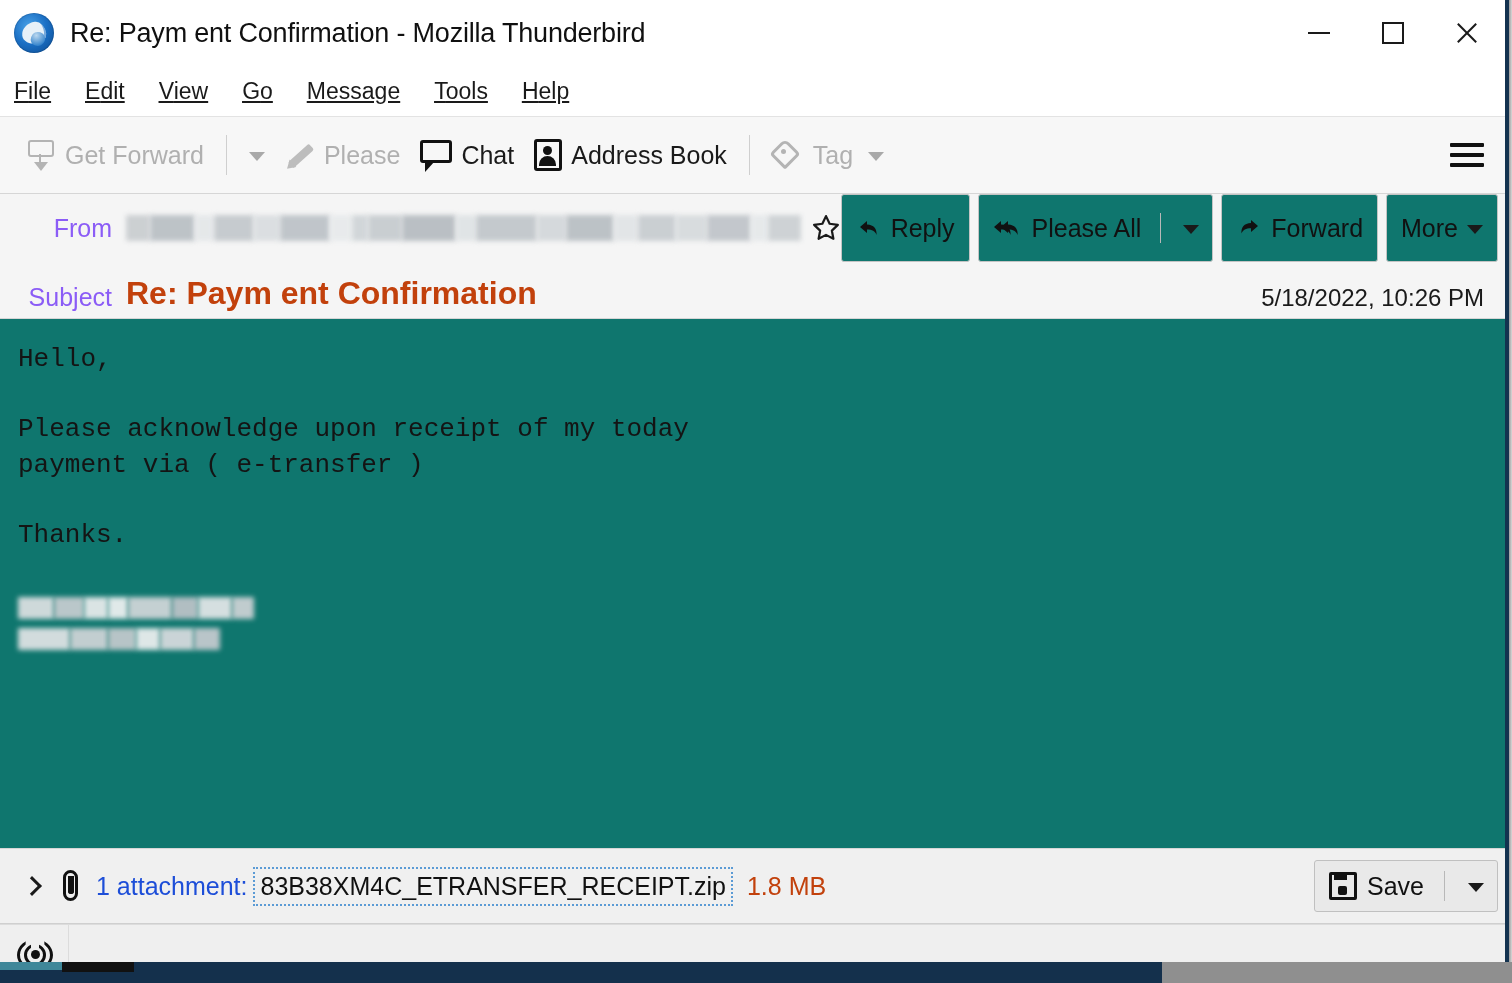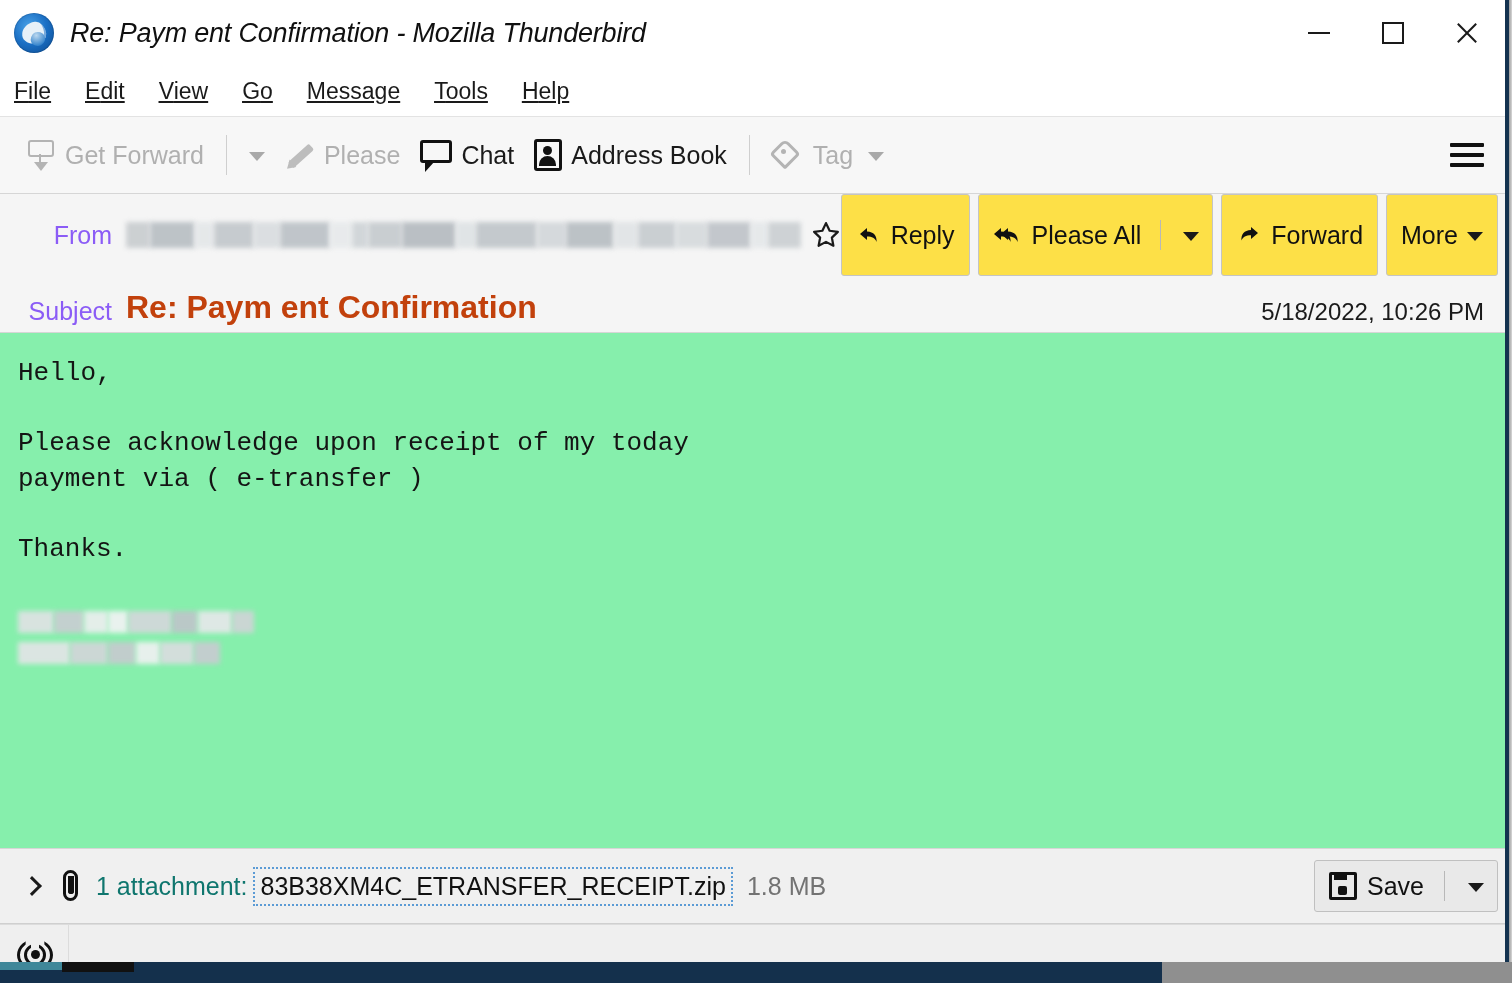--- a/index.html
+++ b/index.html
@@ -62,21 +62,20 @@
     background: radial-gradient(circle at 30% 30%, #bcd8ef 0%, #2a7dc9 80%);
     border-radius: 50% 50% 55% 45%;
     transform: rotate(20deg);
   }
   .tb-title {
     font-size: 27px;
     color: #101010;
     margin-left: 16px;
     white-space: nowrap;
     letter-spacing: -0.2px;
-    font-style: italic;
   }
   .tb-controls {
     position: absolute;
     right: 8px; top: 0;
     height: 66px;
     display: flex;
     align-items: center;
   }
   .tb-btn {
     width: 74px; height: 62px;
@@ -320,27 +319,27 @@
   }
   .star svg { display: block; }
   .hdr-actions {
     display: flex;
     align-items: center;
     gap: 8px;
     margin-left: auto;
     padding-right: 4px;
   }
   .act-btn {
-    background: #fde047;
+    background: #0f766e;
     border: 1px solid #c4c4c4;
     border-radius: 3px;
     height: 48px;
     display: flex;
     align-items: center;
-    padding: 16px 14px;
+    padding: 9px 14px;
     gap: 9px;
     font-size: 25px;
     color: #111;
     white-space: nowrap;
   }
   .act-btn.split { padding-right: 0; }
   .act-split-div {
     width: 1px; height: 30px;
     background: #b8b8b8;
     margin-left: 10px;
@@ -366,21 +365,21 @@
     margin-left: auto;
     font-size: 24px;
     color: #1a1a1a;
     padding-right: 18px;
     white-space: nowrap;
   }
 
   
   .msg-body {
     flex: 1;
-    background: #86efac;
+    background: #0f766e;
     padding: 22px 0 0 18px;
     overflow: hidden;
     position: relative;
     border-bottom: 1px solid #d6d6d6;
   }
   .body-text {
     font-family: "Liberation Mono", "DejaVu Sans Mono", monospace;
     font-size: 26px;
     line-height: 36px;
     color: #141414;
@@ -442,34 +441,34 @@
     left: 8px; top: 7px;
     width: 6px; height: 18px;
     border: 3px solid #111;
     border-top: none;
     border-radius: 0 0 5px 5px;
     box-sizing: border-box;
     background: #f0f0f0;
   }
   .attach-count {
     font-size: 25px;
-    color: #0f766e;
+    color: #1d4ed8;
     white-space: nowrap;
   }
   .attach-name {
     font-size: 25px;
     color: #111;
     border: 2px dotted #5b9bd5;
     padding: 3px 5px;
     margin-left: 6px;
     white-space: nowrap;
   }
   .attach-size {
     font-size: 25px;
-    color: #737373;
+    color: #c2410c;
     margin-left: 14px;
     white-space: nowrap;
   }
   .save-btn {
     margin-left: auto;
     background: #e9e9e9;
     border: 1px solid #c0c0c0;
     border-radius: 3px;
     height: 50px;
     display: flex;

